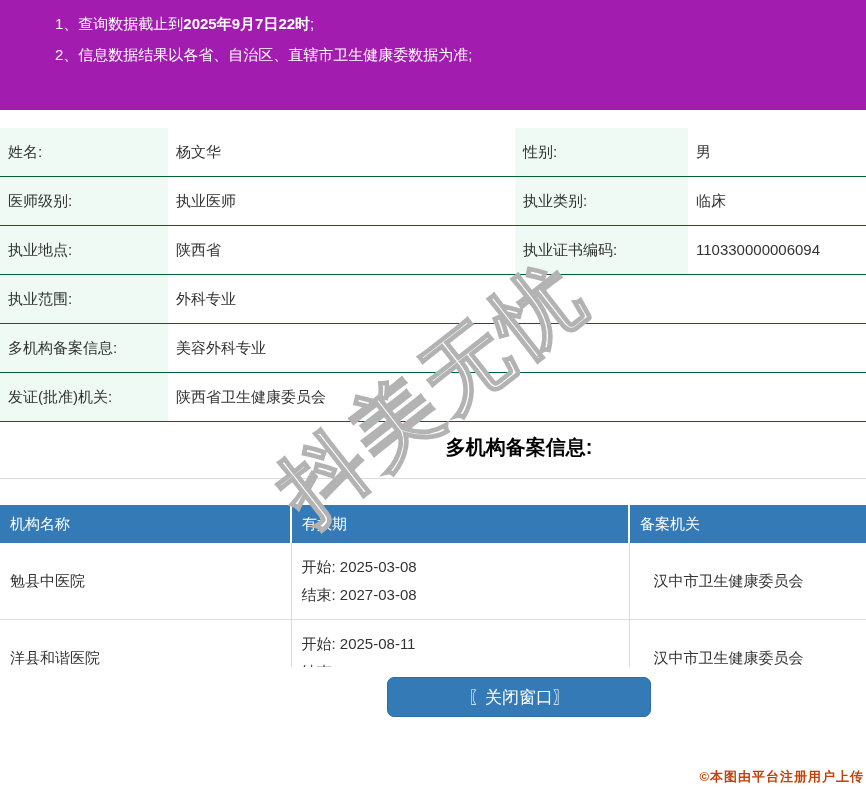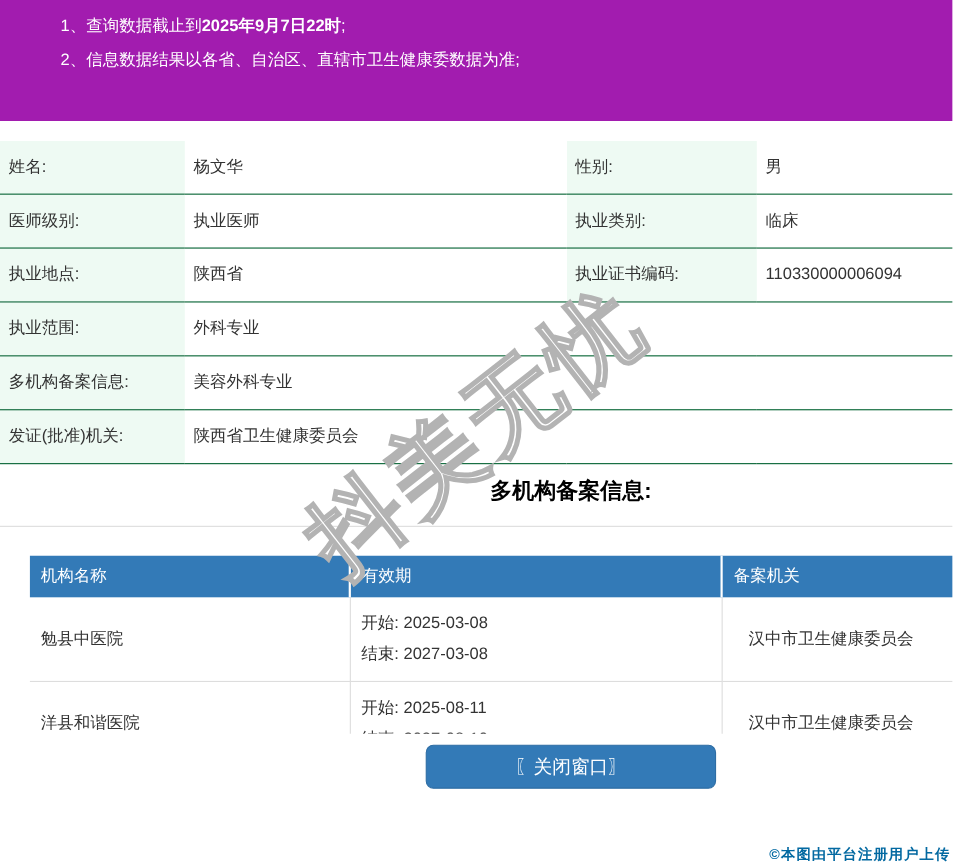--- a/index.html
+++ b/index.html
@@ -57,21 +57,20 @@
   }
   .divider {
     border-top: 1px solid #dddddd;
     margin-top: 20px;
     height: 0;
   }
   .filing-clip {
     margin-top: 26px;
     height: 162px;
     overflow: hidden;
-    margin-left: 27px;
   }
   .filing-table {
     border-collapse: collapse;
     width: 866px;
     table-layout: fixed;
     font-size: 15px;
   }
   .filing-table thead th {
     background: #337ab7;
     color: #ffffff;
@@ -110,21 +109,21 @@
     cursor: pointer;
   }
 
   
   .stamp {
     position: absolute;
     right: 2px;
     bottom: 3px;
     font-size: 13px;
     font-weight: bold;
-    color: #0369a1;
+    color: #c2410c;
     letter-spacing: 1px;
     text-shadow: -1px -1px 0 #fff, 1px -1px 0 #fff, -1px 1px 0 #fff, 1px 1px 0 #fff;
   }
 
   
   .watermark {
     position: absolute;
     left: 113px;
     top: 332px;
     width: 640px;

